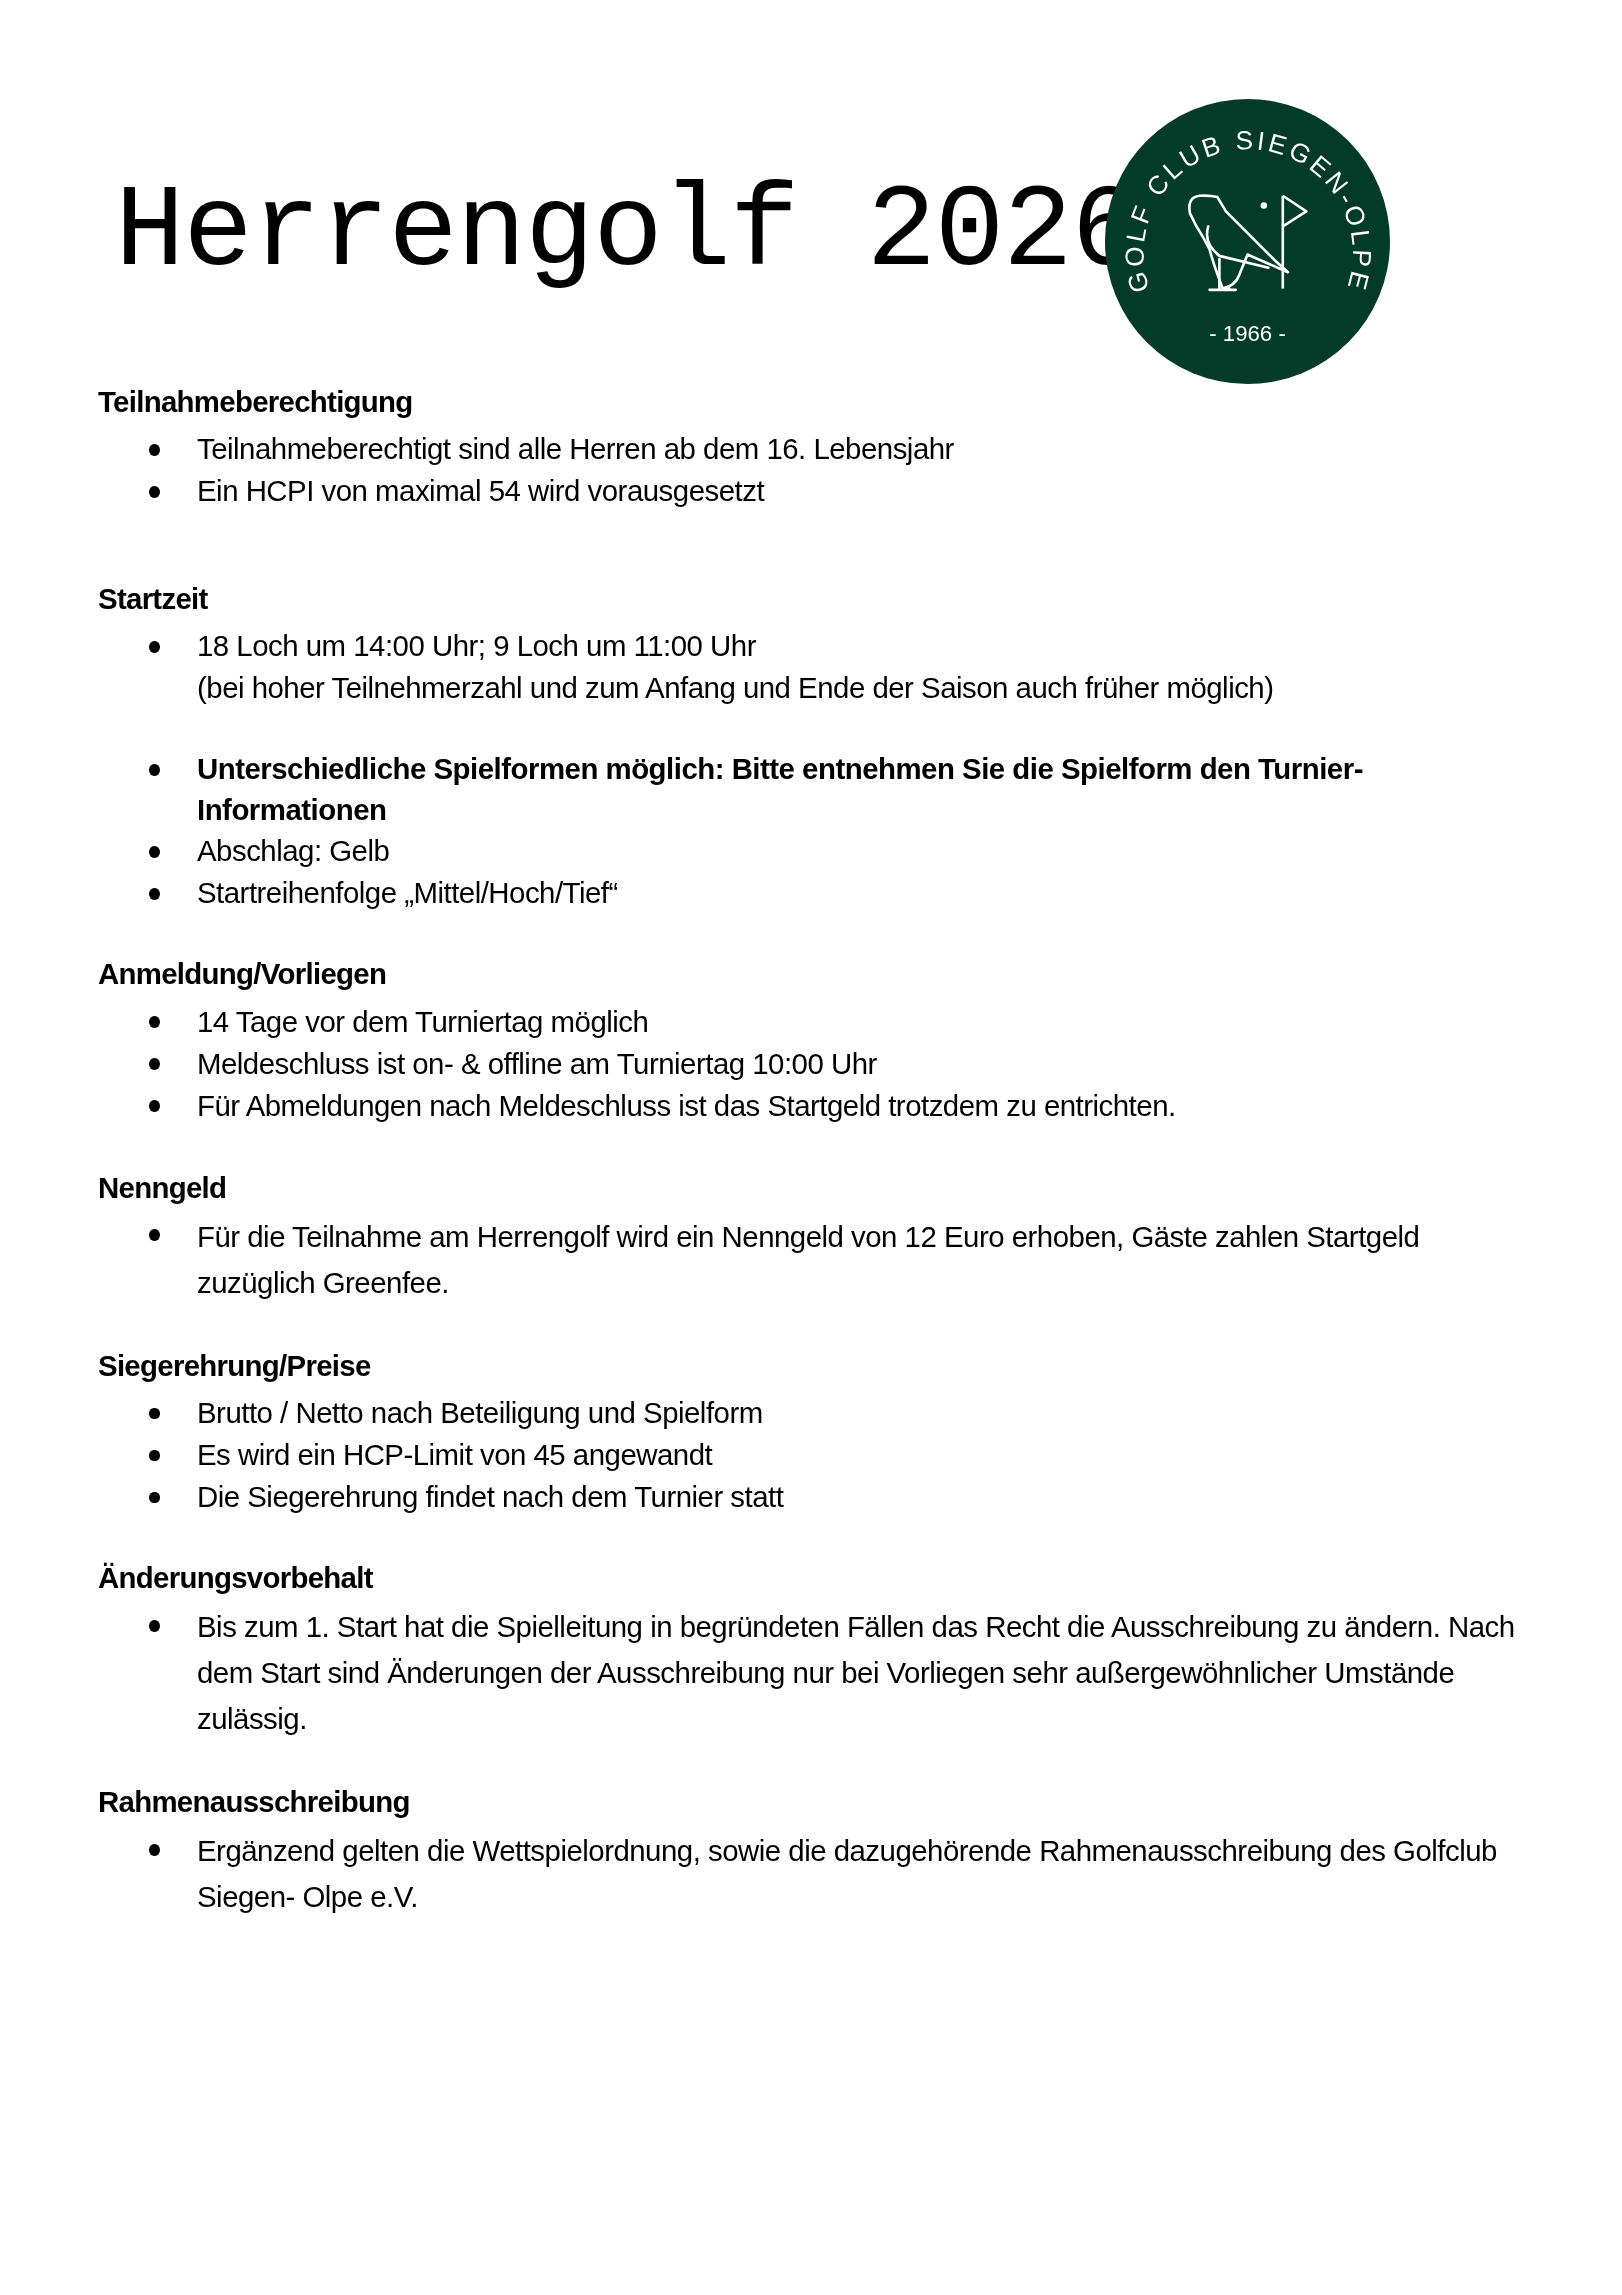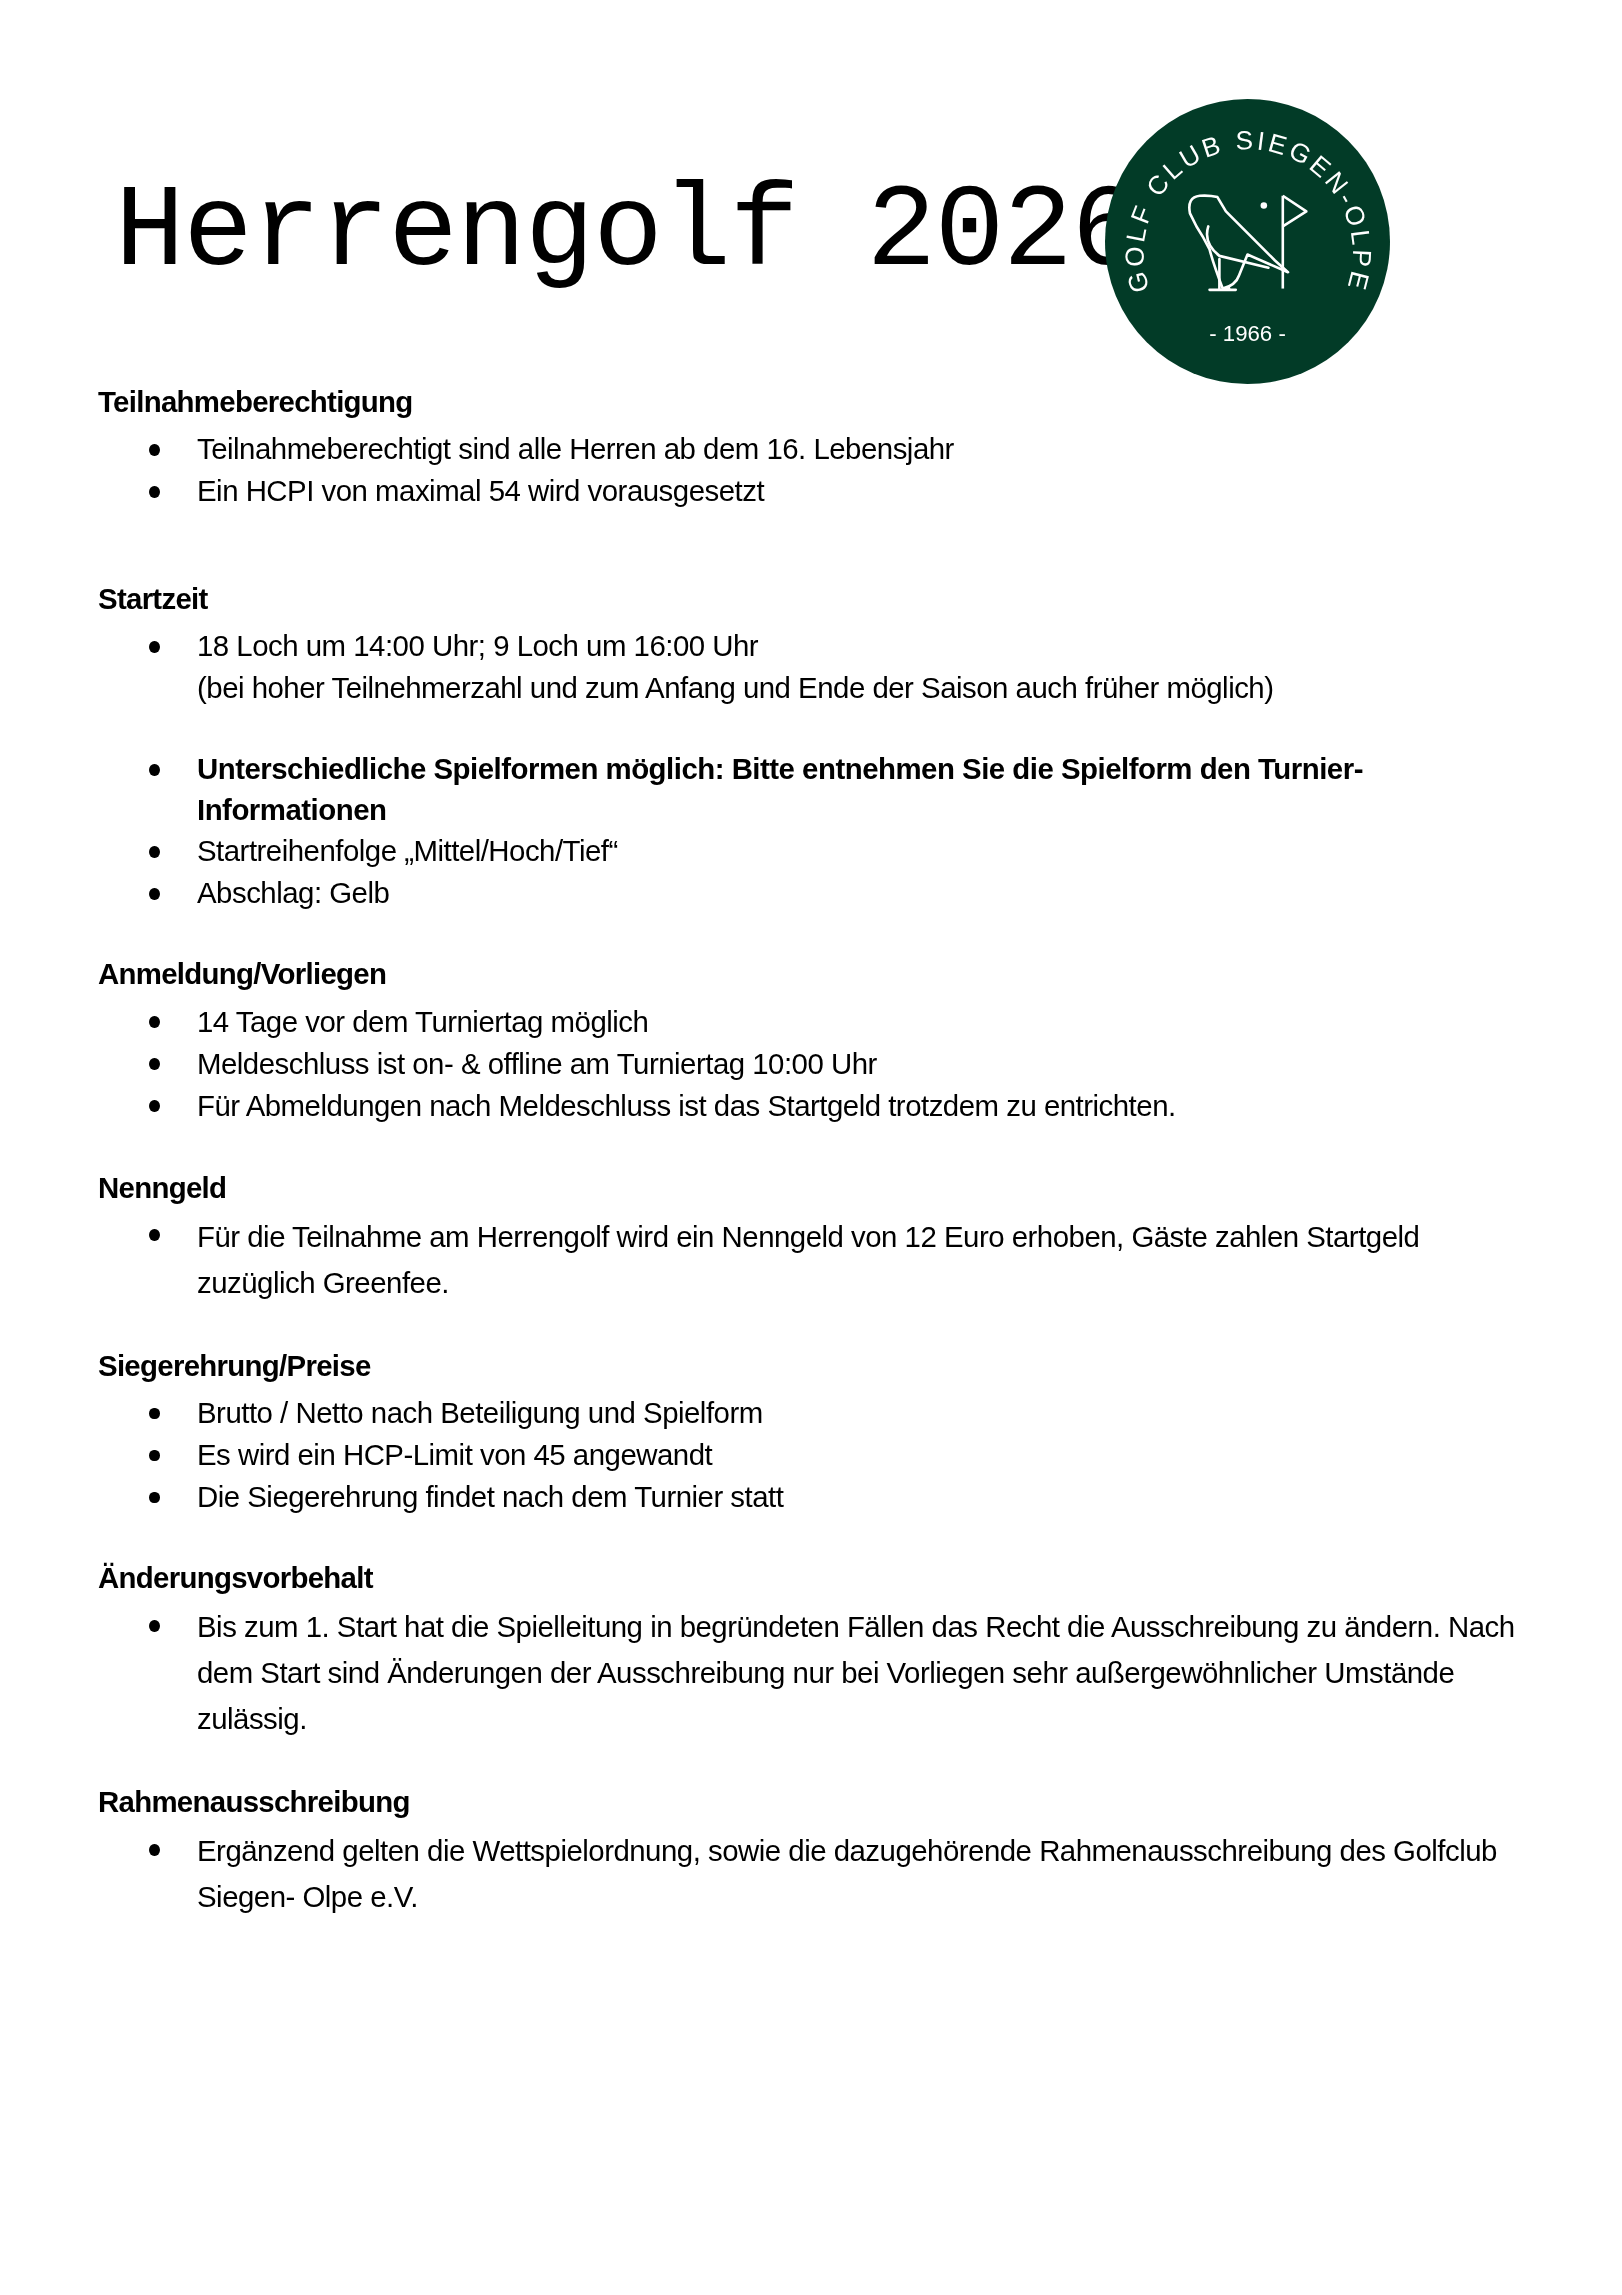--- a/index.html
+++ b/index.html
@@ -60,28 +60,28 @@
     <div class="section" style="margin-bottom: 65px;">
       <h2>Teilnahmeberechtigung</h2>
       <ul>
         <li><span class="bullet"></span><span>Teilnahmeberechtigt sind alle Herren ab dem 16. Lebensjahr</span></li>
         <li><span class="bullet"></span><span>Ein HCPI von maximal 54 wird vorausgesetzt</span></li>
       </ul>
     </div>
     <div class="section" style="margin-bottom: 39px; margin-top: 10px;">
       <h2>Startzeit</h2>
       <ul>
-        <li><span class="bullet"></span><span>18 Loch um 14:00 Uhr; 9 Loch um 16:00 Uhr</span><span class="sub-line">(bei hoher Teilnehmerzahl und zum Anfang und Ende der Saison auch früher möglich)</span></li>
+        <li><span class="bullet"></span><span>18 Loch um 14:00 Uhr; 9 Loch um 11:00 Uhr</span><span class="sub-line">(bei hoher Teilnehmerzahl und zum Anfang und Ende der Saison auch früher möglich)</span></li>
       </ul>
     </div>
     <div class="section" style="margin-bottom: 38px;">
       <ul>
         <li class="bold"><span class="bullet"></span><span>Unterschiedliche Spielformen möglich: Bitte entnehmen Sie die Spielform den Turnier-Informationen</span></li>
+        <li><span class="bullet"></span><span>Abschlag: Gelb</span></li>
         <li><span class="bullet"></span><span>Startreihenfolge „Mittel/Hoch/Tief“</span></li>
-        <li><span class="bullet"></span><span>Abschlag: Gelb</span></li>
       </ul>
     </div>
     <div class="section" style="margin-bottom: 39px;">
       <h2>Anmeldung/Vorliegen</h2>
       <ul>
         <li><span class="bullet"></span><span>14 Tage vor dem Turniertag möglich</span></li>
         <li><span class="bullet"></span><span>Meldeschluss ist on- &amp; offline am Turniertag 10:00 Uhr</span></li>
         <li><span class="bullet"></span><span>Für Abmeldungen nach Meldeschluss ist das Startgeld trotzdem zu entrichten.</span></li>
       </ul>
     </div>

